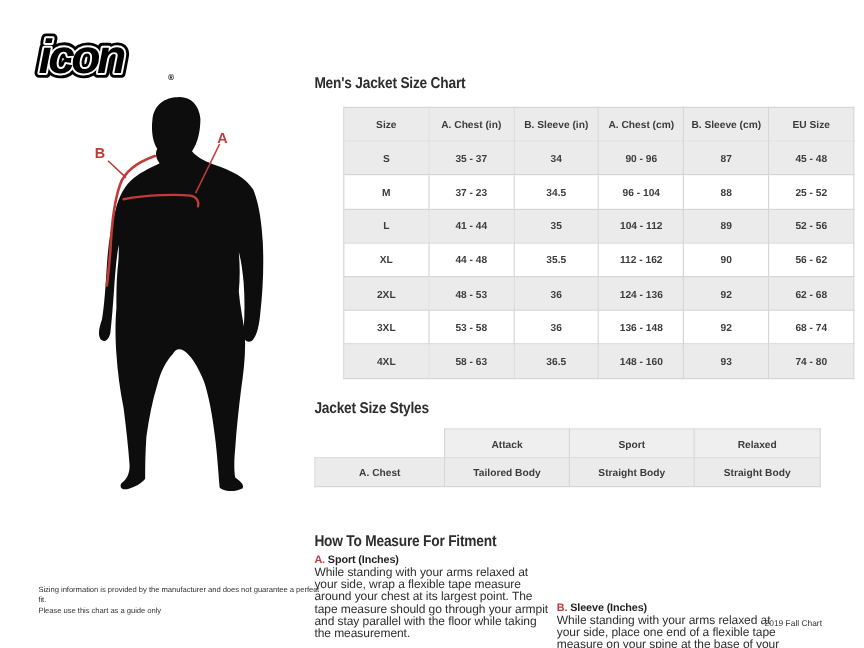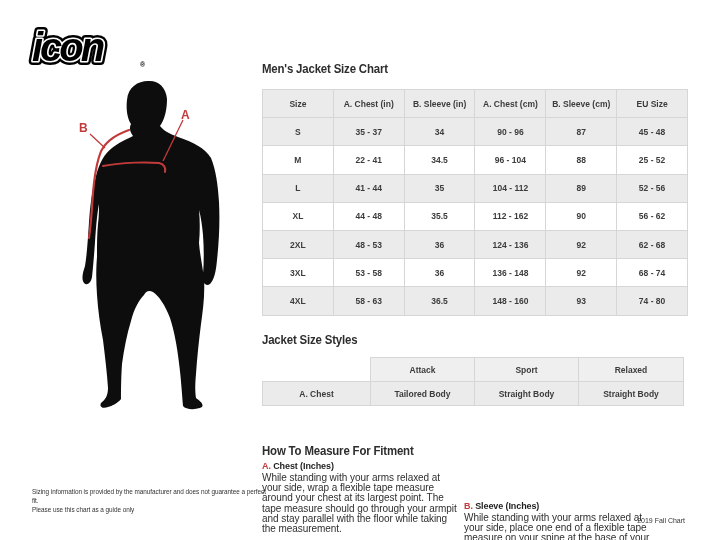--- a/index.html
+++ b/index.html
@@ -20,21 +20,21 @@
   }
 
   
   table{border-collapse:collapse;table-layout:fixed;}
   th,td{
     border:1px solid var(--border_color,#d6d6d6);
     font-size:8.5px;font-weight:bold;color:var(--cell_text,#3c3c3c);
     text-align:center;vertical-align:middle;padding:0;
     overflow:hidden;white-space:nowrap;
   }
-  .size-table{width:426px;}
+  .size-table{width:426px;margin-left:24px;}
   .size-table th,.size-table td{height:27.2px;}
   .size-table thead th{background:var(--stripe,#ebebeb);}
   .size-table tbody tr:nth-child(odd){background:var(--stripe,#ebebeb);}
 
   .style-table{width:421px;}
   .style-table th,.style-table td{height:23px;}
   .style-table thead th{background:var(--stripe_light,#efefef);}
   .style-table tbody tr:nth-child(1){background:var(--stripe,#ebebeb);}
   .style-table .blank{border:none;background:#ffffff;}
 
@@ -120,21 +120,21 @@
     <tr>
       <td>S</td>
       <td>35 - 37</td>
       <td>34</td>
       <td>90 - 96</td>
       <td>87</td>
       <td>45 - 48</td>
     </tr>
     <tr>
       <td>M</td>
-      <td>22 - 41</td>
+      <td>37 - 23</td>
       <td>34.5</td>
       <td>96 - 104</td>
       <td>88</td>
       <td>25 - 52</td>
     </tr>
     <tr>
       <td>L</td>
       <td>41 - 44</td>
       <td>35</td>
       <td>104 - 112</td>
@@ -200,21 +200,21 @@
       <td>Straight Body</td>
       <td>Straight Body</td>
     </tr>
   </tbody>
 </table>
 
 <h2 class="section-title abs" style="left:262px;top:443px;">How To Measure For Fitment</h2>
 
 <div class="abs" style="left:262px;top:461px;width:195px;">
   <div class="fit-label">
-    <span class="prefix">A.</span><span> Chest (Inches)</span>
+    <span class="prefix">A.</span><span> Sport (Inches)</span>
   </div>
   <div class="fit-body">While standing with your arms relaxed at your side, wrap a flexible tape measure around your chest at its largest point. The tape measure should go through your armpit and stay parallel with the floor while taking the measurement.</div>
 </div>
 
 <div class="abs" style="left:464px;top:461px;width:200px;margin-top:40px;">
   <div class="fit-label">
     <span class="prefix">B.</span><span> Sleeve (Inches)</span>
   </div>
   <div class="fit-body">While standing with your arms relaxed at your side, place one end of a flexible tape measure on your spine at the base of your neck. Measure over the top of your shoulder, down over the point of your elbow, and finish at the wrist bone.</div>
 </div>

